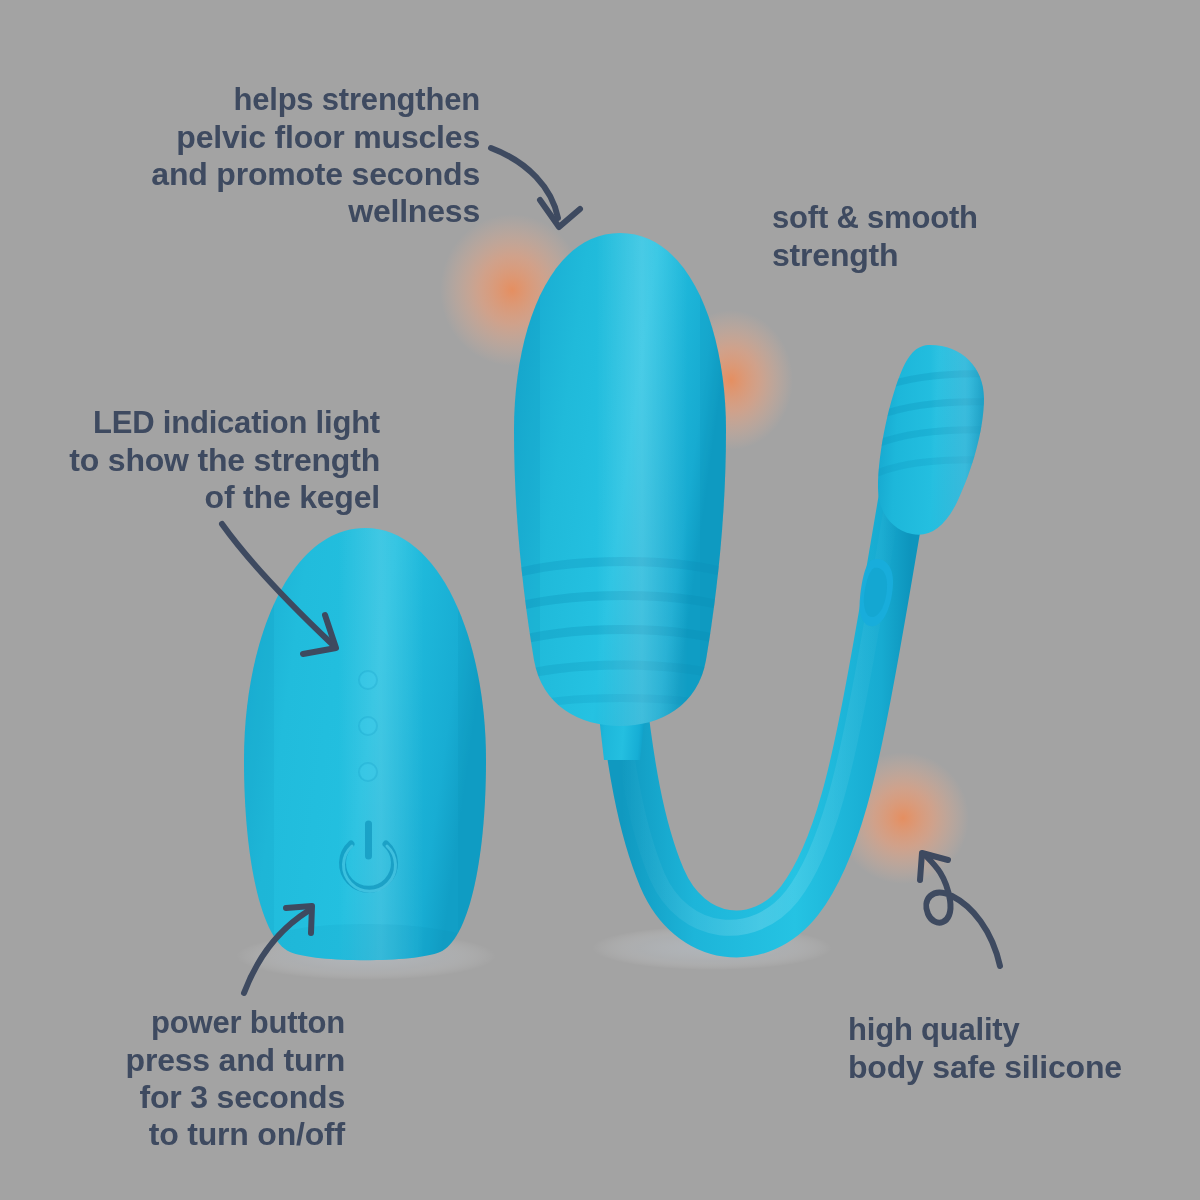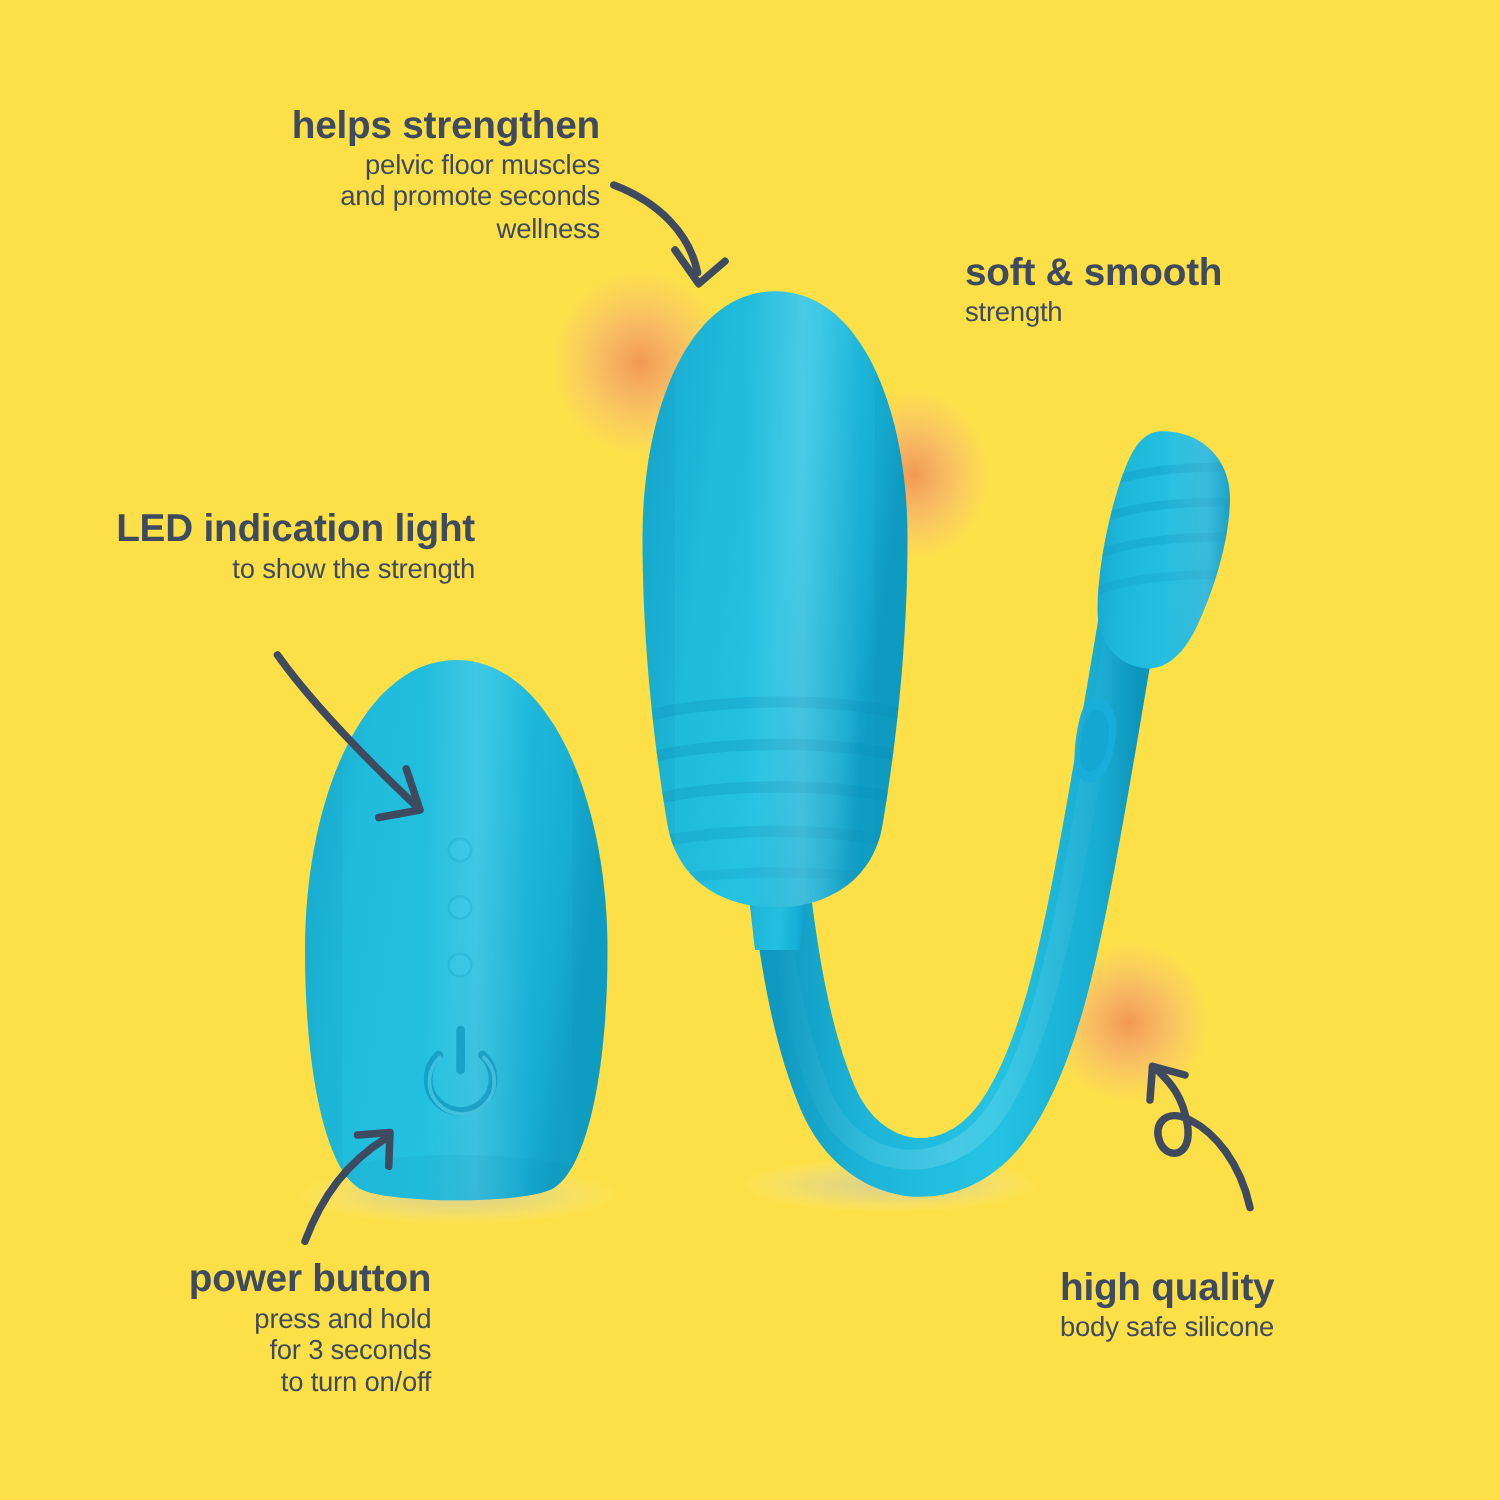--- a/index.html
+++ b/index.html
@@ -4,42 +4,42 @@
 <style>
   html, body {
     margin: 0;
     padding: 0;
     background: #ffffff;
   }
   #page {
     position: relative;
     width: 1200px;
     height: 1200px;
-    background: #fde047;
+    background: #a3a3a3;
     overflow: hidden;
     font-family: "Liberation Sans", sans-serif;
     -webkit-font-smoothing: antialiased;
   }
 
   
   .callout {
     position: absolute;
     color: #3e4a60;
     line-height: 1.16;
   }
   .callout .title {
     font-weight: bold;
     font-size: 31px;
     letter-spacing: -0.2px;
     display: block;
     margin-bottom: 1px;
   }
   .callout .body-line {
-    font-weight: 400;
-    font-size: 22px;
+    font-weight: 700;
+    font-size: 32px;
     letter-spacing: -0.2px;
     display: block;
   }
 
   .ca-strengthen { left: 60px;  top: 82px;  width: 420px; text-align: right; }
   .ca-soft       { left: 728px; top: 200px; width: 330px; text-align: left; margin-left: 44px; }
   .ca-led        { left: 20px;  top: 405px; width: 360px; text-align: right; }
   .ca-power      { left: 55px;  top: 1005px;width: 290px; text-align: right; }
   .ca-quality    { left: 848px; top: 980px; width: 320px; text-align: left; margin-top: 32px; }
 
@@ -285,25 +285,26 @@
   </div>
 
   <div class="callout ca-soft">
     <span class="title">soft &amp; smooth</span>
     <span class="body-line">strength</span>
   </div>
 
   <div class="callout ca-led">
     <span class="title">LED indication light</span>
     <span class="body-line">to show the strength</span>
+    <span class="body-line">of the kegel</span>
   </div>
 
   <div class="callout ca-power">
     <span class="title">power button</span>
-    <span class="body-line">press and hold</span>
+    <span class="body-line">press and turn</span>
     <span class="body-line">for 3 seconds</span>
     <span class="body-line">to turn on/off</span>
   </div>
 
   <div class="callout ca-quality">
     <span class="title">high quality</span>
     <span class="body-line">body safe silicone</span>
   </div>
 
 </div>

